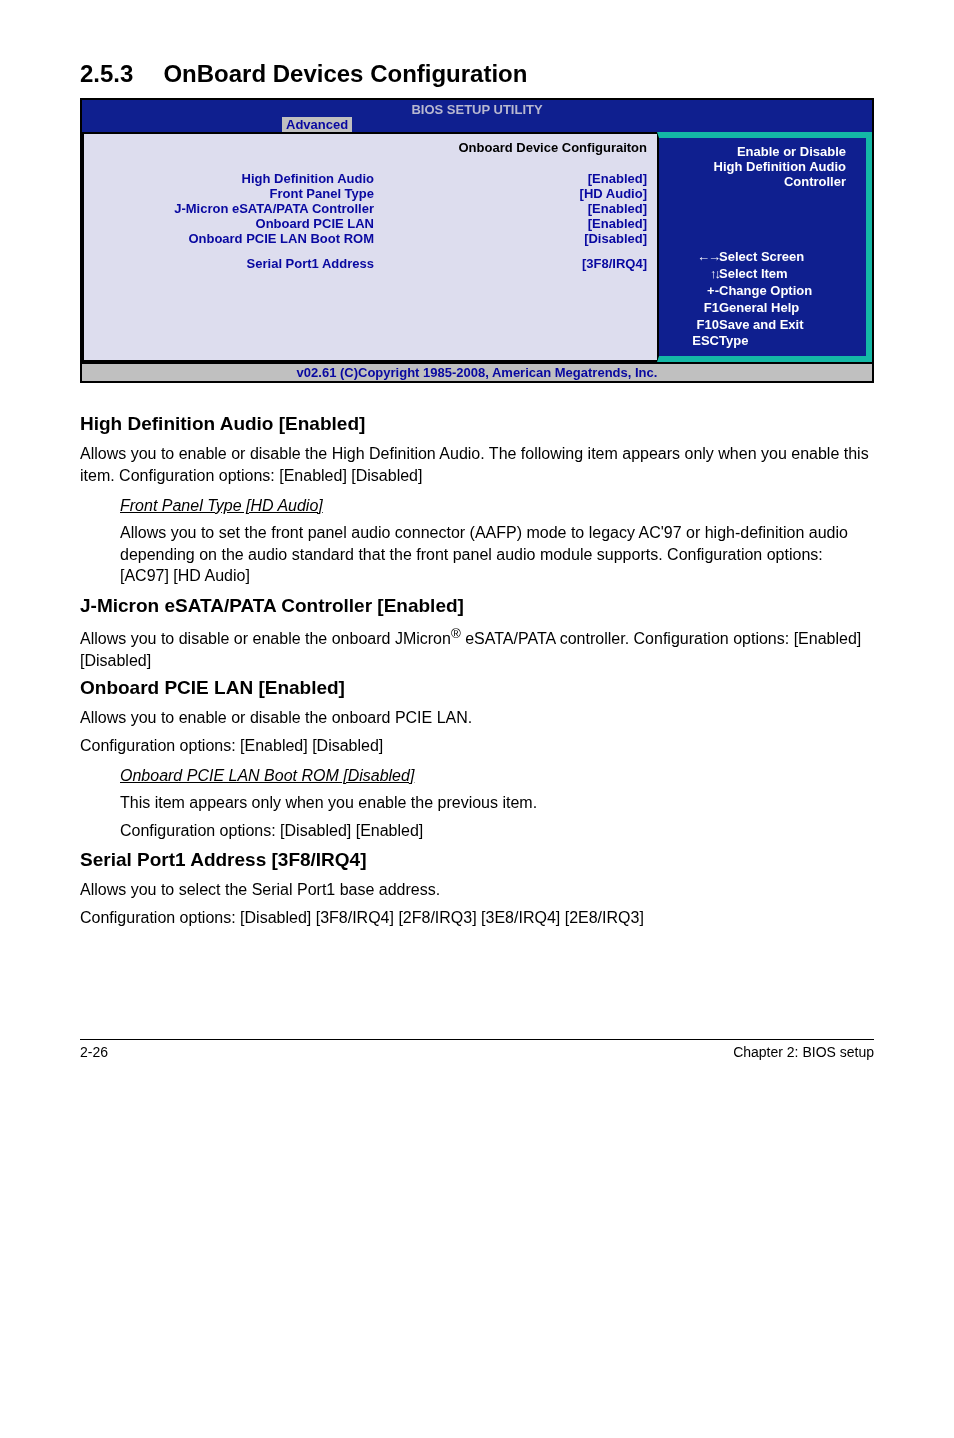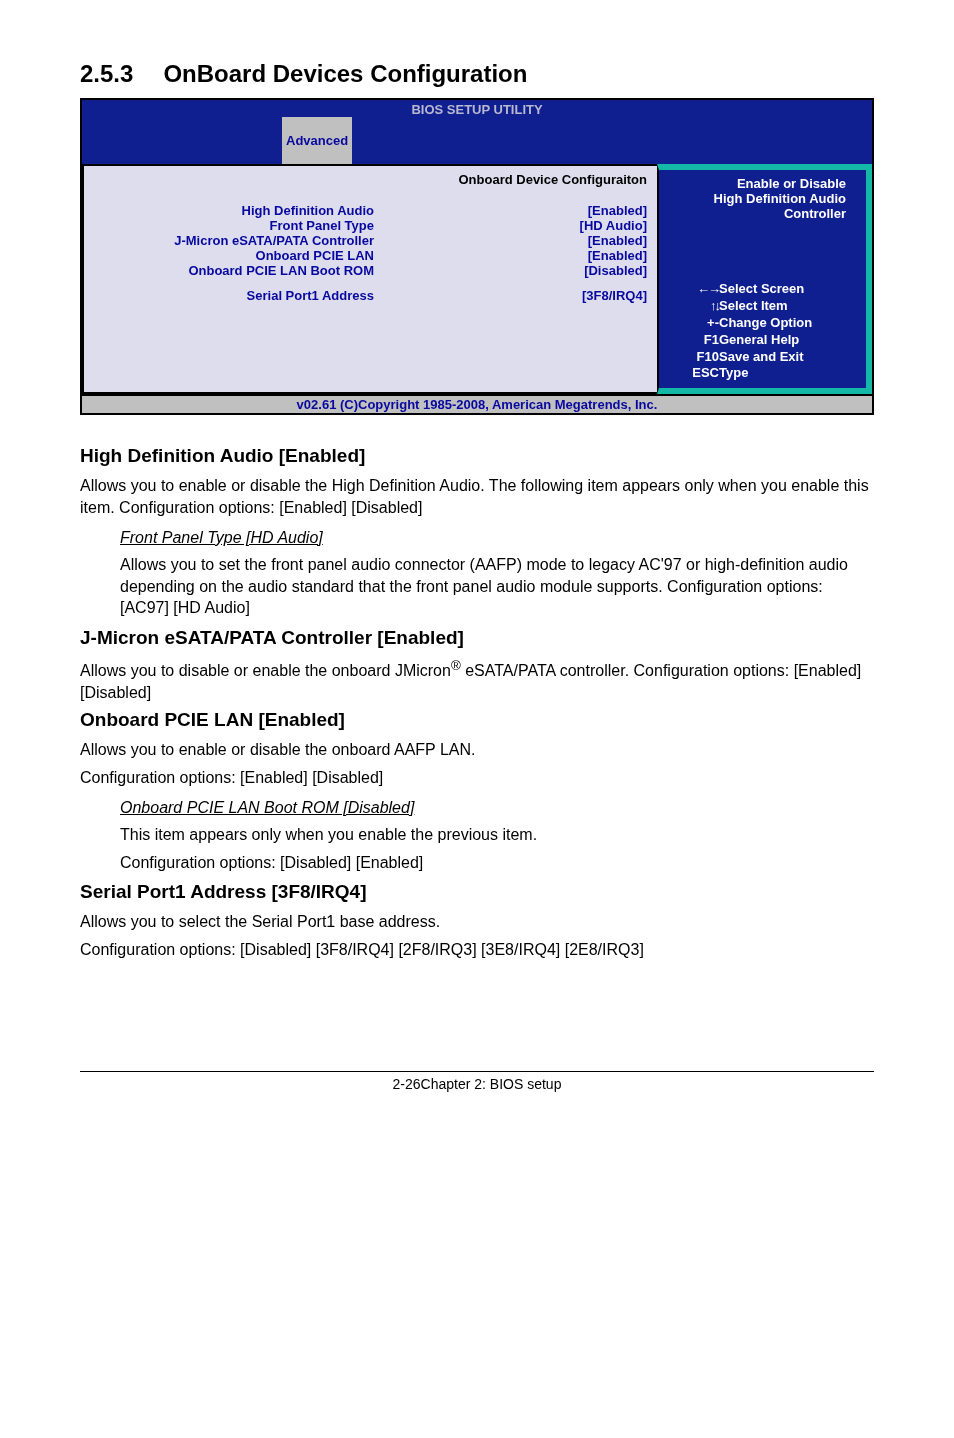--- a/index.html
+++ b/index.html
@@ -35,21 +35,21 @@
     }
     .bios-header {
       text-align: center;
       color: #b8b8d0;
       padding-top: 2px;
     }
     .bios-tab {
       background: #c0c0c0;
       color: #0808a0;
       display: inline-block;
-      padding: 16px 4px;
+      padding: 0px 4px;
       margin-left: 200px;
       margin-top: 0px;
     }
     .bios-body {
       display: flex;
       gap: 0;
       text-align: right;
     }
     .bios-left {
       flex: 1;
@@ -122,21 +122,21 @@
       margin-left: 40px;
       margin-top: 8px;
       margin-bottom: 8px;
     }
     .italic-underline {
       font-style: italic;
       text-decoration: underline;
     }
     .page-footer {
       display: flex;
-      justify-content: center;
+      justify-content: space-between;
       border-top: 1px solid #000;
       margin-top: 110px;
       padding-top: 4px;
       font-size: 14px;
     }
     .spacer {
       height: 10px;
     }
     .arrow-glyph { letter-spacing: -2px; }
   </style>
@@ -223,21 +223,21 @@
   <div class="body-text"><span class="italic-underline">Front Panel Type [HD Audio]</span></div>
   <p class="body-text">Allows you to set the front panel audio connector (AAFP) mode to legacy AC'97 or high-definition audio depending on the audio standard that the front panel audio module supports. Configuration options: [AC97] [HD Audio]</p>
 </div>
 
 <div class="sub-heading">J-Micron eSATA/PATA Controller [Enabled]</div>
 <p class="body-text">
   <span>Allows you to disable or enable the onboard JMicron</span><sup>®</sup><span> eSATA/PATA controller. Configuration options: [Enabled] [Disabled]</span>
 </p>
 
 <div class="sub-heading">Onboard PCIE LAN [Enabled]</div>
-<p class="body-text">Allows you to enable or disable the onboard AAFP LAN.</p>
+<p class="body-text">Allows you to enable or disable the onboard PCIE LAN.</p>
 <p class="body-text">Configuration options: [Enabled] [Disabled]</p>
 <div class="indented-block">
   <div class="body-text"><span class="italic-underline">Onboard PCIE LAN Boot ROM [Disabled]</span></div>
   <p class="body-text">This item appears only when you enable the previous item.</p>
   <p class="body-text">Configuration options: [Disabled] [Enabled]</p>
 </div>
 
 <div class="sub-heading">Serial Port1 Address [3F8/IRQ4]</div>
 <p class="body-text">Allows you to select the Serial Port1 base address.</p>
 <p class="body-text">Configuration options: [Disabled] [3F8/IRQ4] [2F8/IRQ3] [3E8/IRQ4] [2E8/IRQ3]</p>

